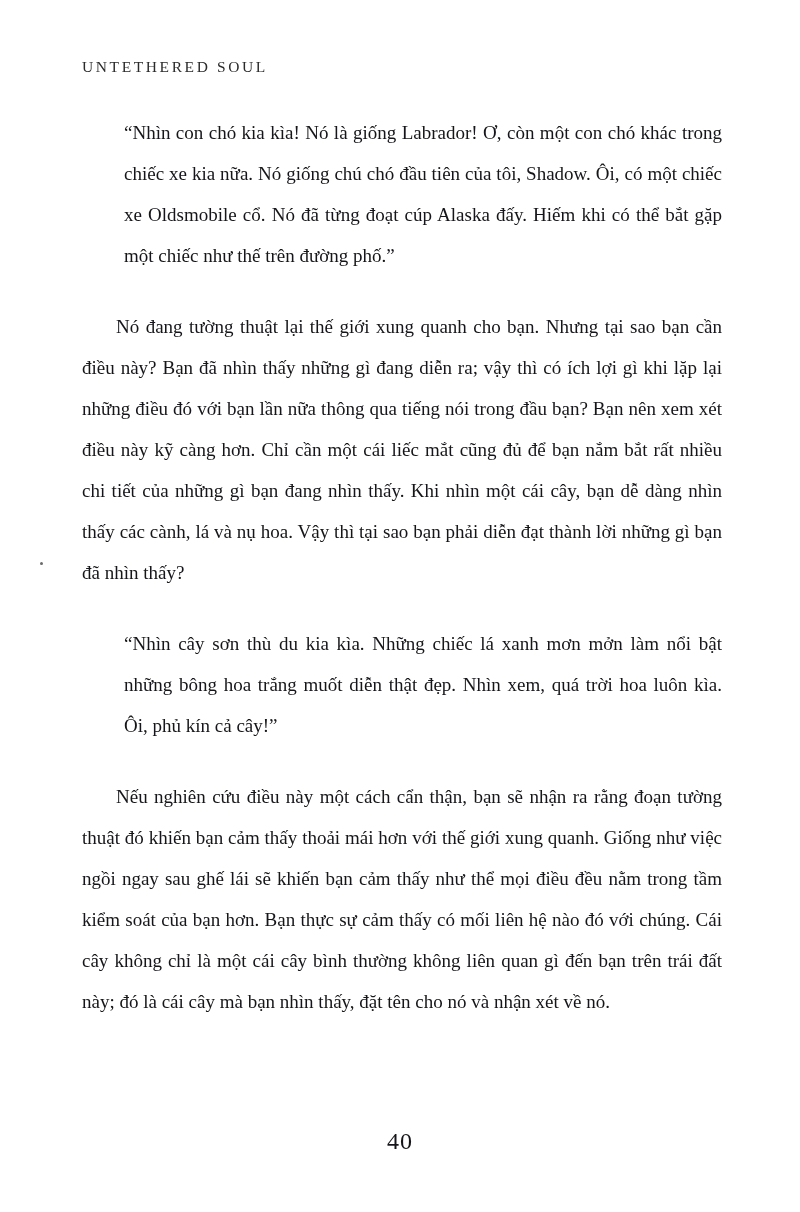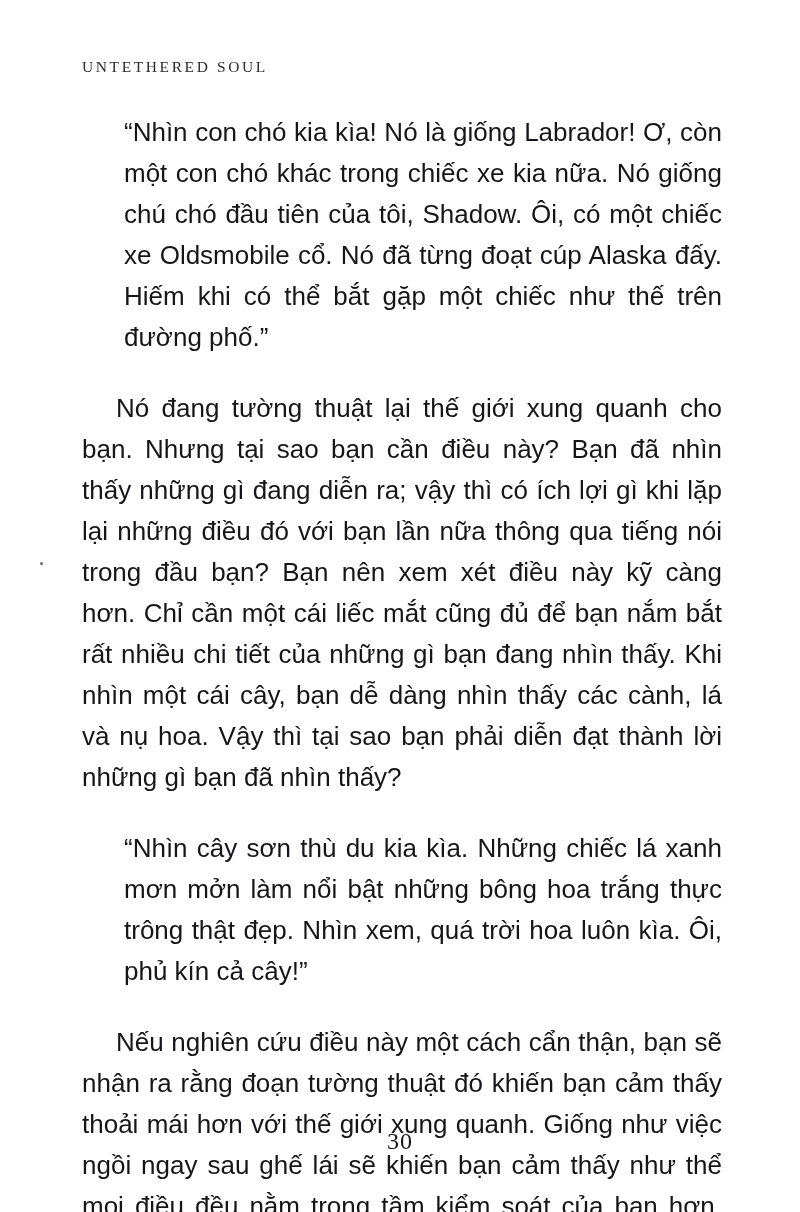--- a/index.html
+++ b/index.html
@@ -33,26 +33,26 @@
     white-space: nowrap;
   }
   .body-col {
     position: absolute;
     left: 82px;
     top: 112px;
     width: 640px;
   }
   p.para {
     margin: 0 0 30px 0;
-    font-size: 26px;
+    font-size: 19px;
     line-height: 41px;
     text-align: justify;
     text-justify: inter-word;
     color: #16161a;
-    font-family: Liberation Sans, sans-serif;
+    font-family: Liberation Serif, serif;
   }
   p.para.indent {
     text-indent: 34px;
     margin-top: 15px;
   }
   p.para.quote {
     padding-left: 42px;
     text-indent: 0;
   }
   p.para.last {
@@ -84,19 +84,19 @@
 
 <div class="page">
 
   <div class="running-head">UNTETHERED SOUL</div>
 
   <div class="margin-dot"></div>
 
   <div class="body-col">
     <p class="para quote">“Nhìn con chó kia kìa! Nó là giống Labrador! Ơ, còn một con chó khác trong chiếc xe kia nữa. Nó giống chú chó đầu tiên của tôi, Shadow. Ôi, có một chiếc xe Oldsmobile cổ. Nó đã từng đoạt cúp Alaska đấy. Hiếm khi có thể bắt gặp một chiếc như thế trên đường phố.”</p>
     <p class="para indent">Nó đang tường thuật lại thế giới xung quanh cho bạn. Nhưng tại sao bạn cần điều này? Bạn đã nhìn thấy những gì đang diễn ra; vậy thì có ích lợi gì khi lặp lại những điều đó với bạn lần nữa thông qua tiếng nói trong đầu bạn? Bạn nên xem xét điều này kỹ càng hơn. Chỉ cần một cái liếc mắt cũng đủ để bạn nắm bắt rất nhiều chi tiết của những gì bạn đang nhìn thấy. Khi nhìn một cái cây, bạn dễ dàng nhìn thấy các cành, lá và nụ hoa. Vậy thì tại sao bạn phải diễn đạt thành lời những gì bạn đã nhìn thấy?</p>
-    <p class="para quote">“Nhìn cây sơn thù du kia kìa. Những chiếc lá xanh mơn mởn làm nổi bật những bông hoa trắng thực trông thật đẹp. Nhìn xem, quá trời hoa luôn kìa. Ôi, phủ kín cả cây!”</p>
+    <p class="para quote">“Nhìn cây sơn thù du kia kìa. Những chiếc lá xanh mơn mởn làm nổi bật những bông hoa trắng muốt diễn thật đẹp. Nhìn xem, quá trời hoa luôn kìa. Ôi, phủ kín cả cây!”</p>
     <p class="para indent last">Nếu nghiên cứu điều này một cách cẩn thận, bạn sẽ nhận ra rằng đoạn tường thuật đó khiến bạn cảm thấy thoải mái hơn với thế giới xung quanh. Giống như việc ngồi ngay sau ghế lái sẽ khiến bạn cảm thấy như thể mọi điều đều nằm trong tầm kiểm soát của bạn hơn. Bạn thực sự cảm thấy có mối liên hệ nào đó với chúng. Cái cây không chỉ là một cái cây bình thường không liên quan gì đến bạn trên trái đất này; đó là cái cây mà bạn nhìn thấy, đặt tên cho nó và nhận xét về nó.</p>
   </div>
 
-  <div class="folio">30</div>
+  <div class="folio">40</div>
 
 </div>
 
 </body></html>

